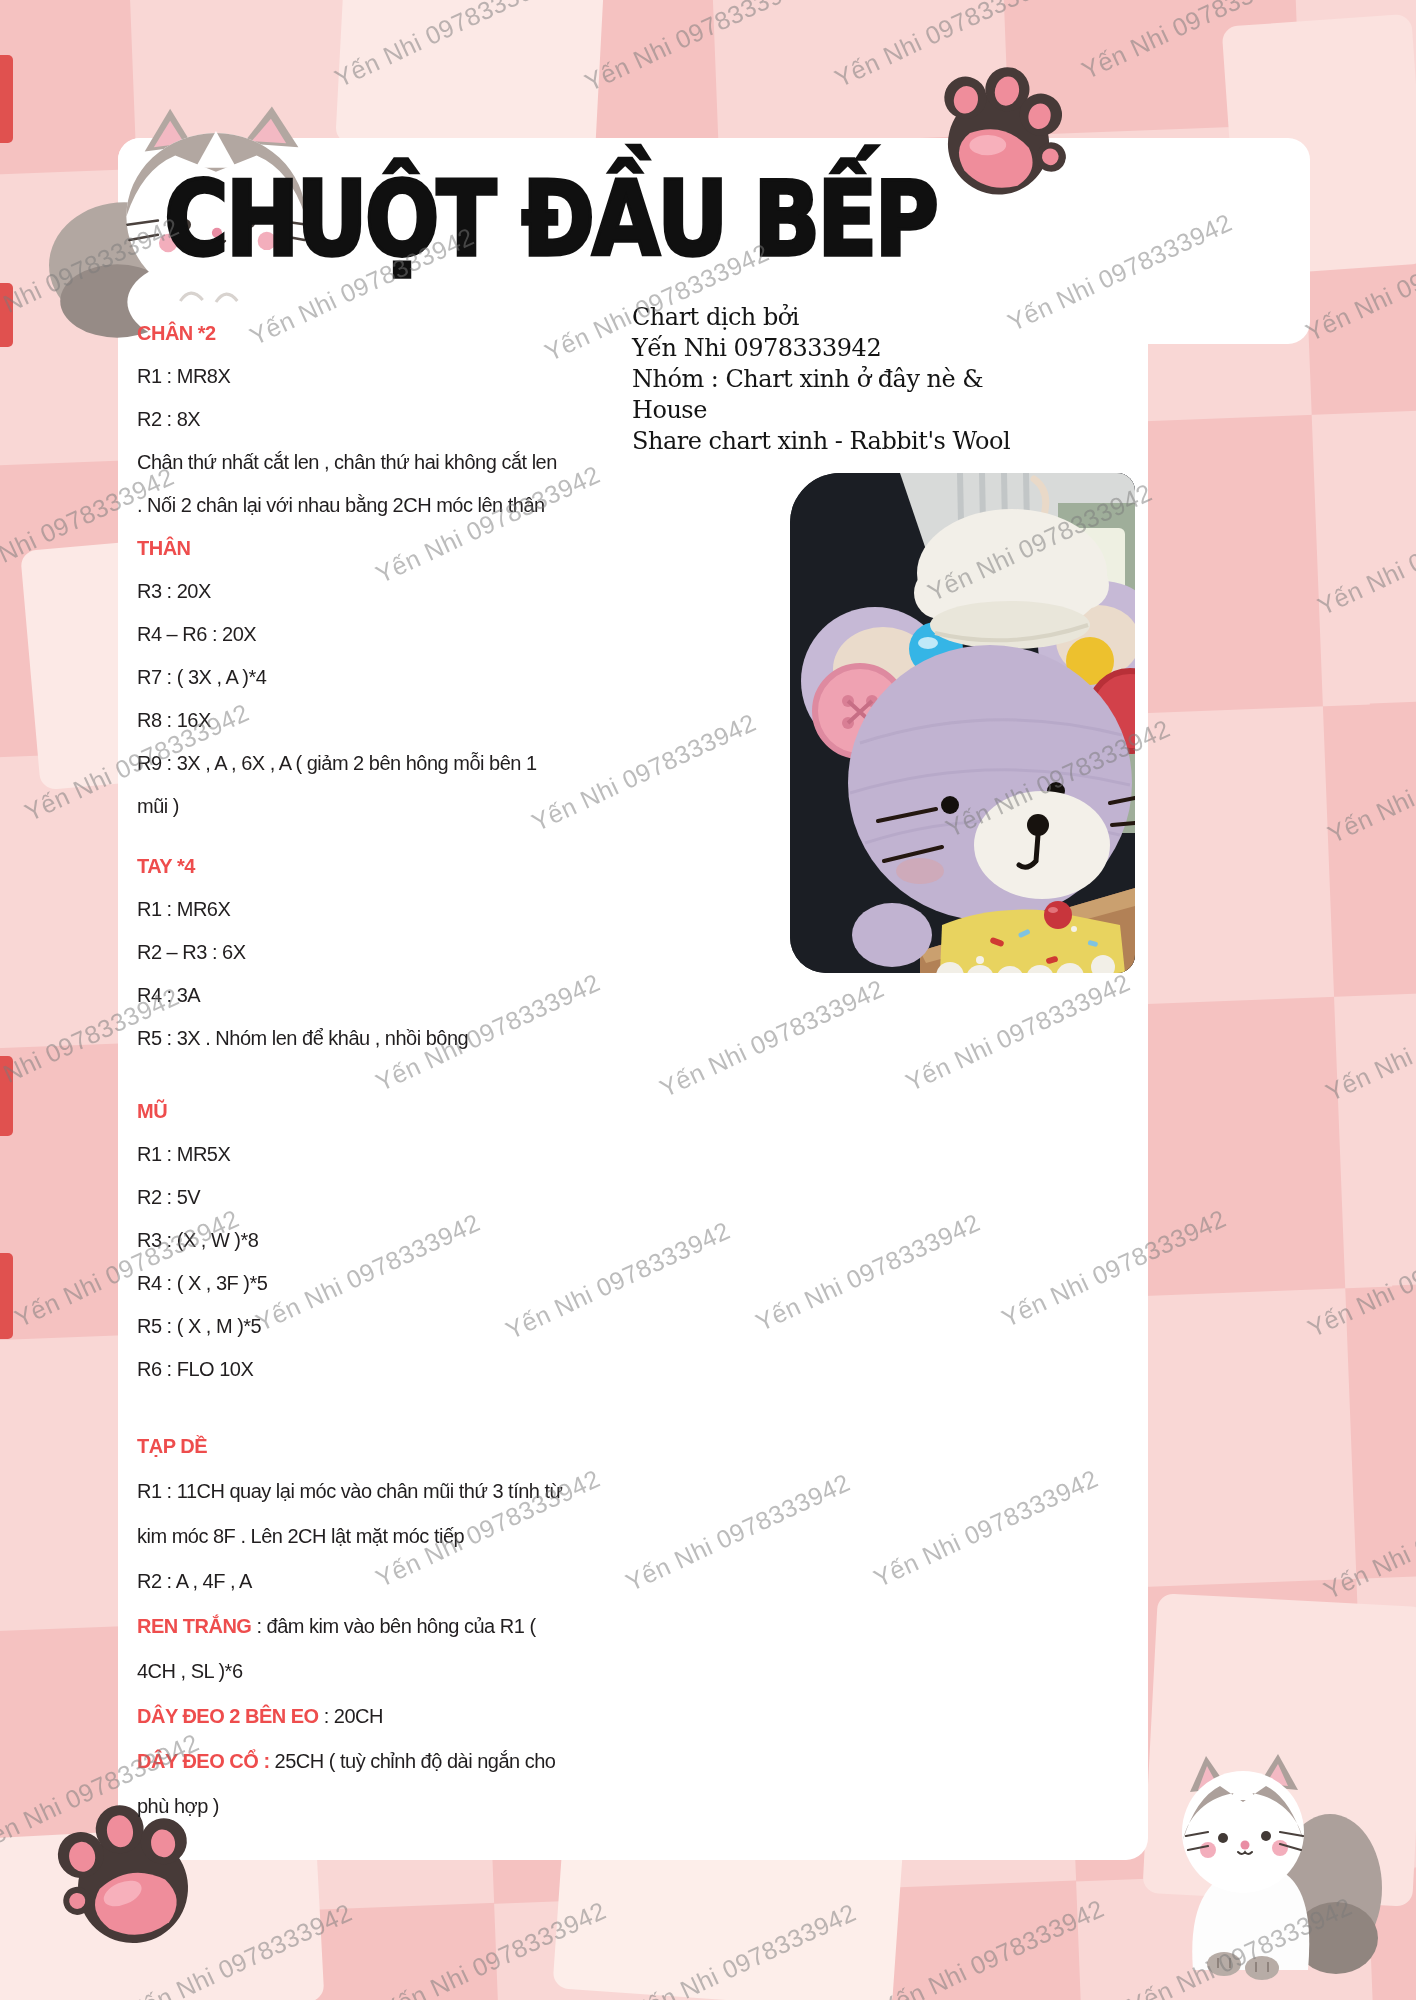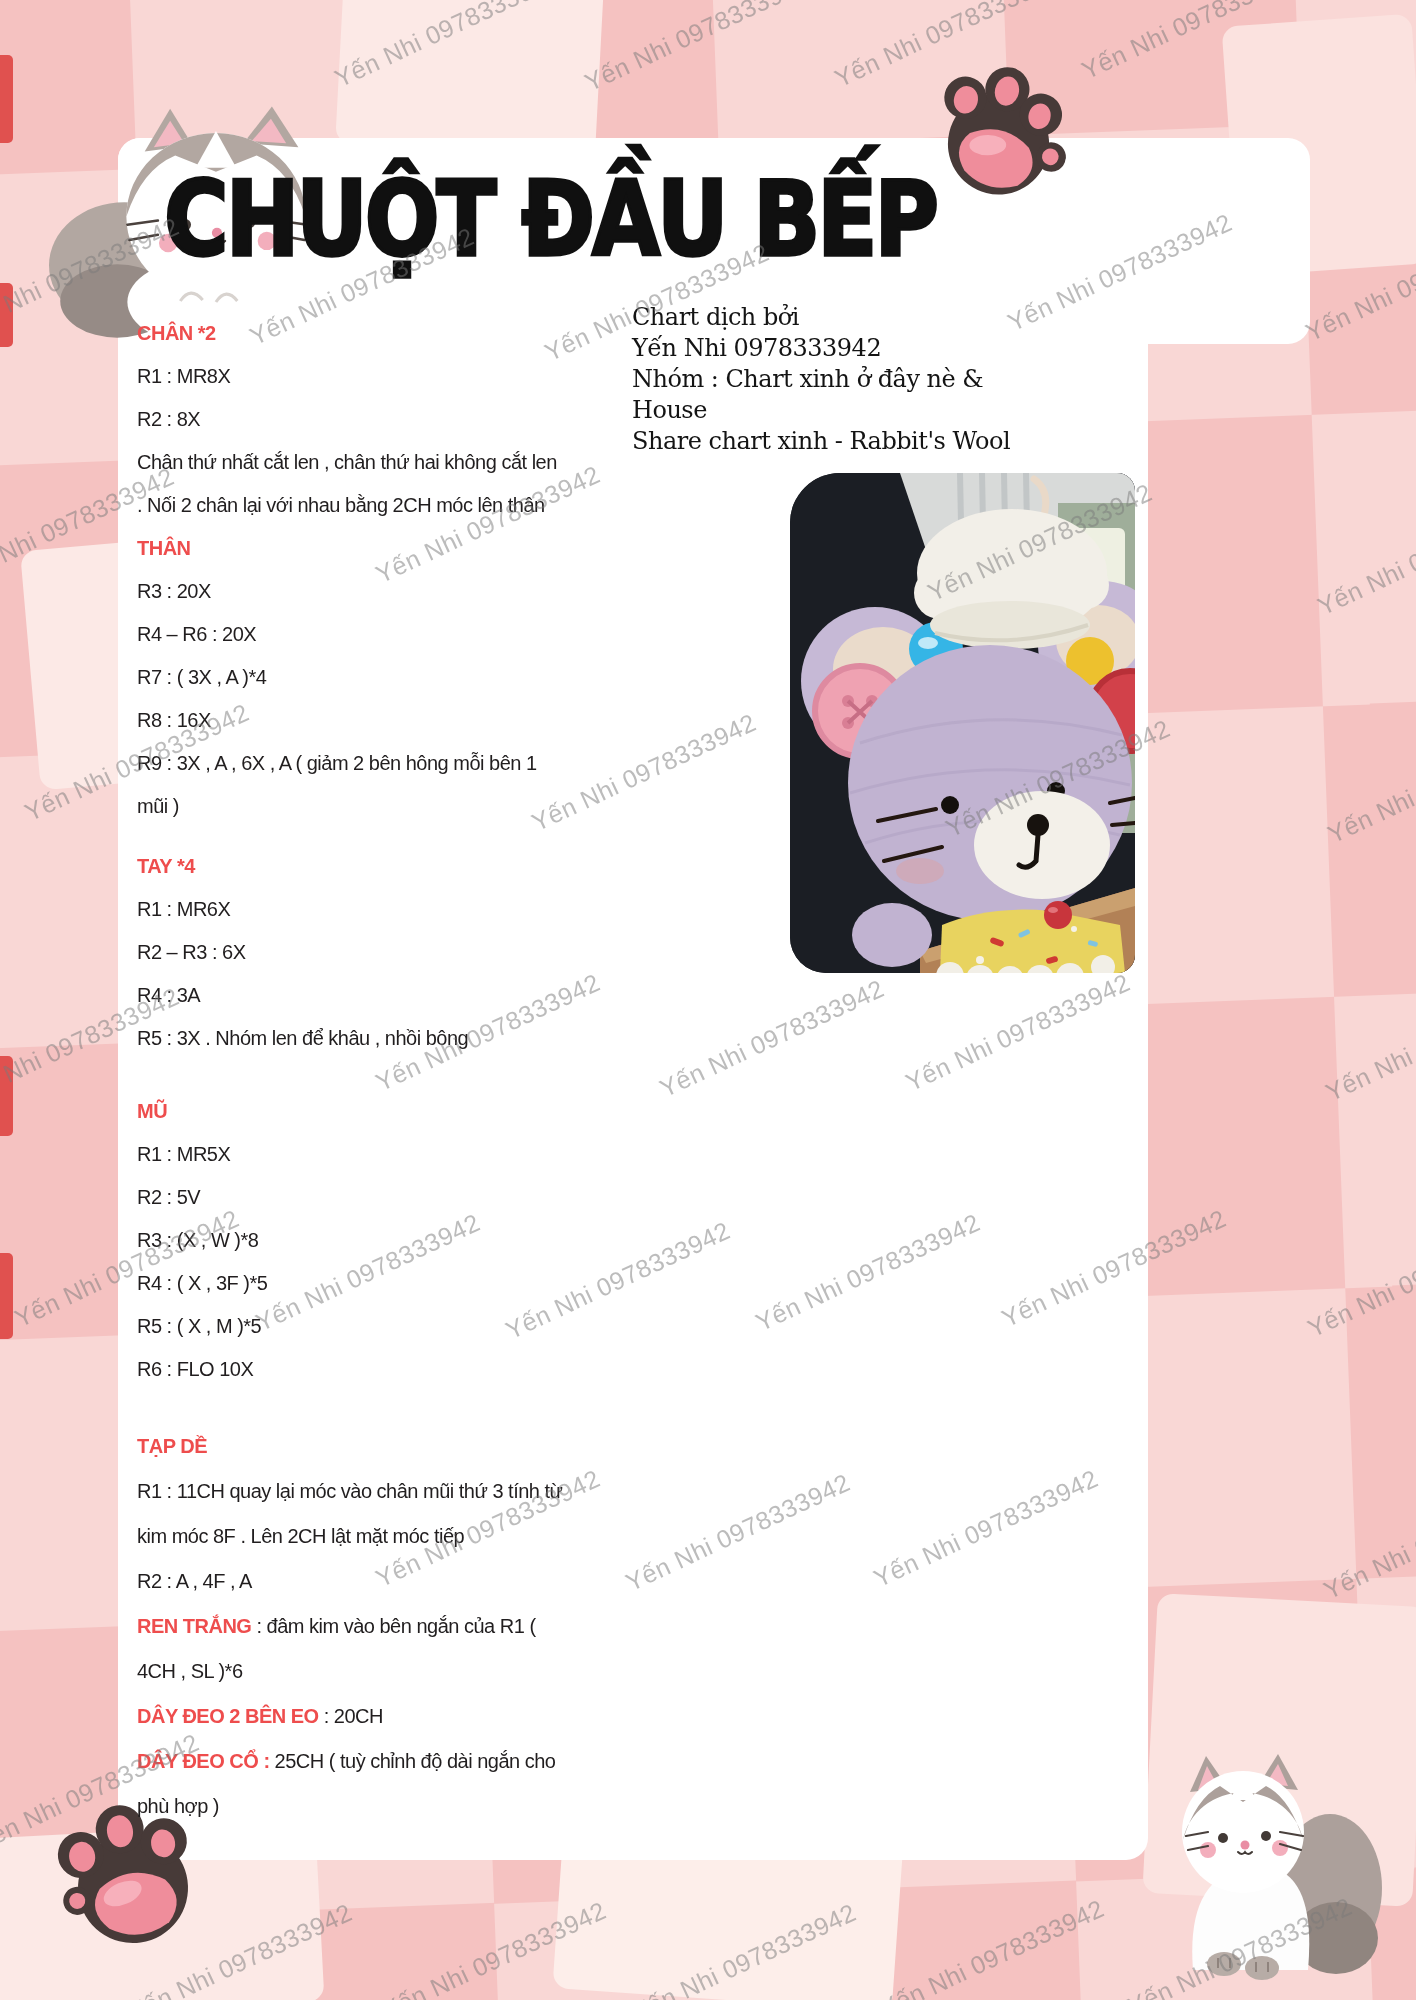--- a/index.html
+++ b/index.html
@@ -200,21 +200,21 @@
   <div>R5 : ( X , M )*5</div>
   <div>R6 : FLO 10X</div>
 </div>
 
 <div class="sec sec-tapde">
   <div class="head">TẠP DỀ</div>
   <div>R1 : 11CH quay lại móc vào chân mũi thứ 3 tính từ</div>
   <div>kim móc 8F . Lên 2CH lật mặt móc tiếp</div>
   <div>R2 : A , 4F , A</div>
   <div>
-    <span class="red">REN TRẮNG</span><span> : đâm kim vào bên ngắn của R1 (</span>
+    <span class="red">REN TRẮNG</span><span> : đâm kim vào bên hông của R1 (</span>
   </div>
   <div>4CH , SL )*6</div>
   <div>
     <span class="red">DÂY ĐEO 2 BÊN EO</span><span> : 20CH</span>
   </div>
   <div>
     <span class="red">DÂY ĐEO CỔ :</span><span> 25CH ( tuỳ chỉnh độ dài ngắn cho</span>
   </div>
   <div>phù hợp )</div>
 </div>

